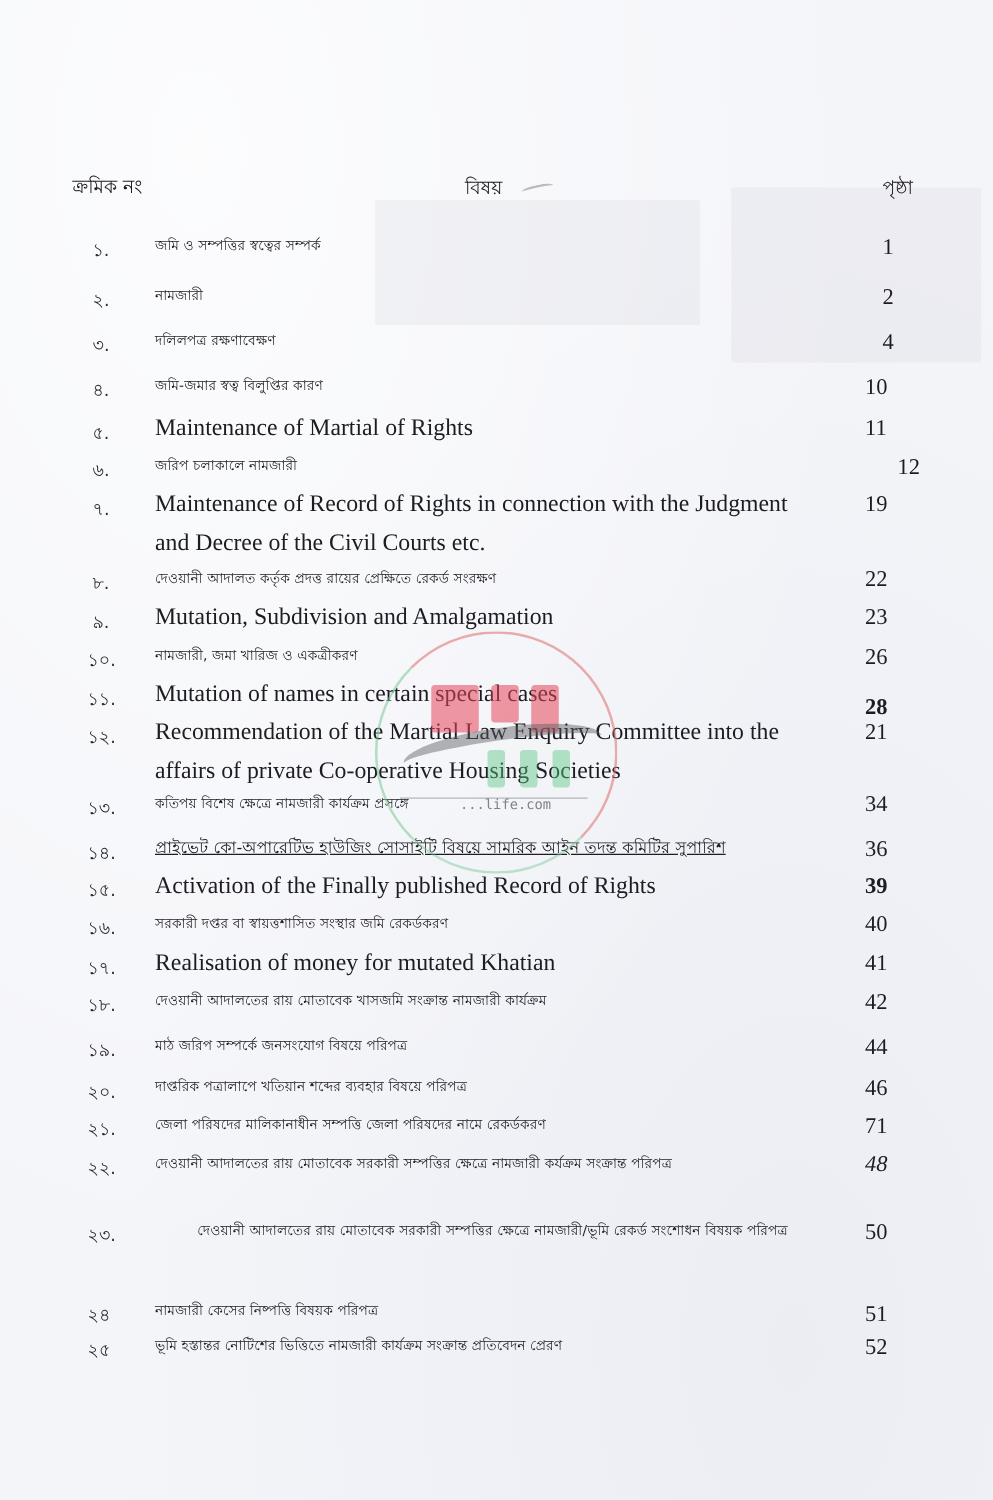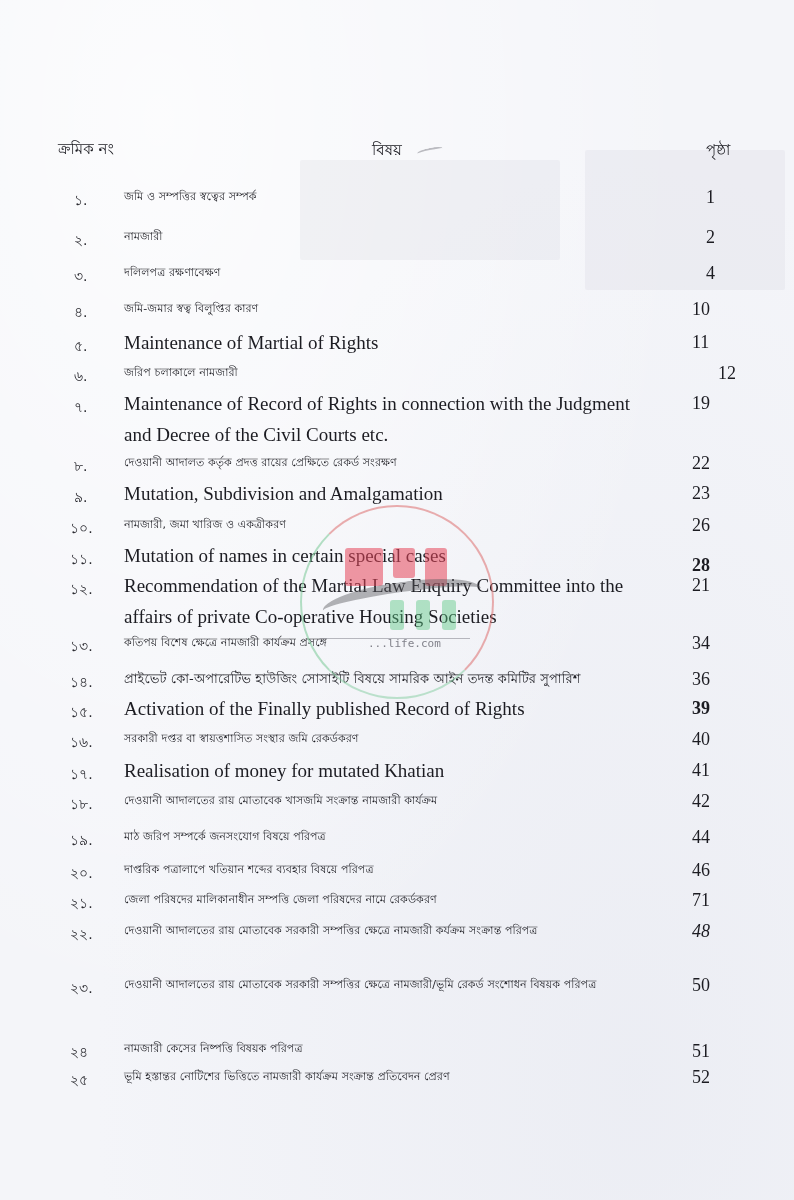--- a/index.html
+++ b/index.html
@@ -257,21 +257,21 @@
   </div>
 
   <div class="row" style="top:626px;">
     <span class="num" style="top:9px;left:70px;">১৩.</span>
     <span class="txt bn">কতিপয় বিশেষ ক্ষেত্রে নামজারী কার্যক্রম প্রসঙ্গে</span>
     <span class="pg" style="top:7px;">34</span>
   </div>
 
   <div class="row" style="top:662px;">
     <span class="num" style="top:9px;left:70px;text-align:center;">১৪.</span>
-    <span class="txt bn" style="width:560px;font-size:13px;">প্রাইভেট কো-অপারেটিভ হাউজিং সোসাইটি বিষয়ে সামরিক আইন তদন্ত কমিটির সুপারিশ</span>
+    <span class="txt bn" style="width:560px;font-size:13px;text-decoration:underline;">প্রাইভেট কো-অপারেটিভ হাউজিং সোসাইটি বিষয়ে সামরিক আইন তদন্ত কমিটির সুপারিশ</span>
     <span class="pg" style="top:7px;">36</span>
   </div>
 
   <div class="row" style="top:693px;">
     <span class="num" style="top:8px;left:70px;">১৫.</span>
     <span class="txt en">Activation of the Finally published Record of Rights</span>
     <span class="pg" style="top:5px;font-weight:bold;">39</span>
   </div>
 
   <div class="row" style="top:722px;">
@@ -311,21 +311,21 @@
   </div>
 
   <div class="row" style="top:914px;">
     <span class="num" style="top:9px;left:70px;">২২.</span>
     <span class="txt bn" style="width:550px;">দেওয়ানী আদালতের রায় মোতাবেক সরকারী সম্পত্তির ক্ষেত্রে নামজারী কর্যক্রম সংক্রান্ত পরিপত্র</span>
     <span class="pg" style="top:7px;font-style:italic;">48</span>
   </div>
 
   <div class="row" style="top:968px;">
     <span class="num" style="top:9px;left:70px;">২৩.</span>
-    <span class="txt bn" style="width:540px;">দেওয়ানী আদালতের রায় মোতাবেক সরকারী সম্পত্তির ক্ষেত্রে নামজারী/ভূমি রেকর্ড সংশোধন বিষয়ক পরিপত্র</span>
+    <span class="txt bn" style="width:540px;text-align:center;">দেওয়ানী আদালতের রায় মোতাবেক সরকারী সম্পত্তির ক্ষেত্রে নামজারী/ভূমি রেকর্ড সংশোধন বিষয়ক পরিপত্র</span>
     <span class="pg" style="top:7px;">50</span>
   </div>
 
   <div class="row" style="top:1032px;">
     <span class="num" style="top:9px;left:70px;">২৪</span>
     <span class="txt bn">নামজারী কেসের নিষ্পত্তি বিষয়ক পরিপত্র</span>
     <span class="pg" style="top:9px;">51</span>
   </div>
 
   <div class="row" style="top:1060px;">

